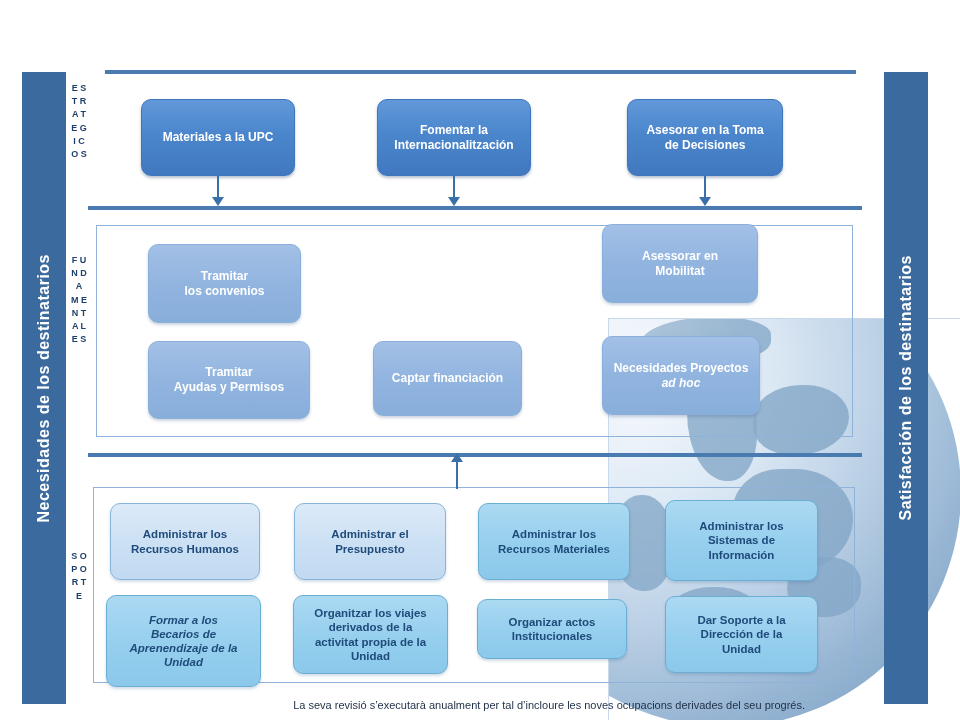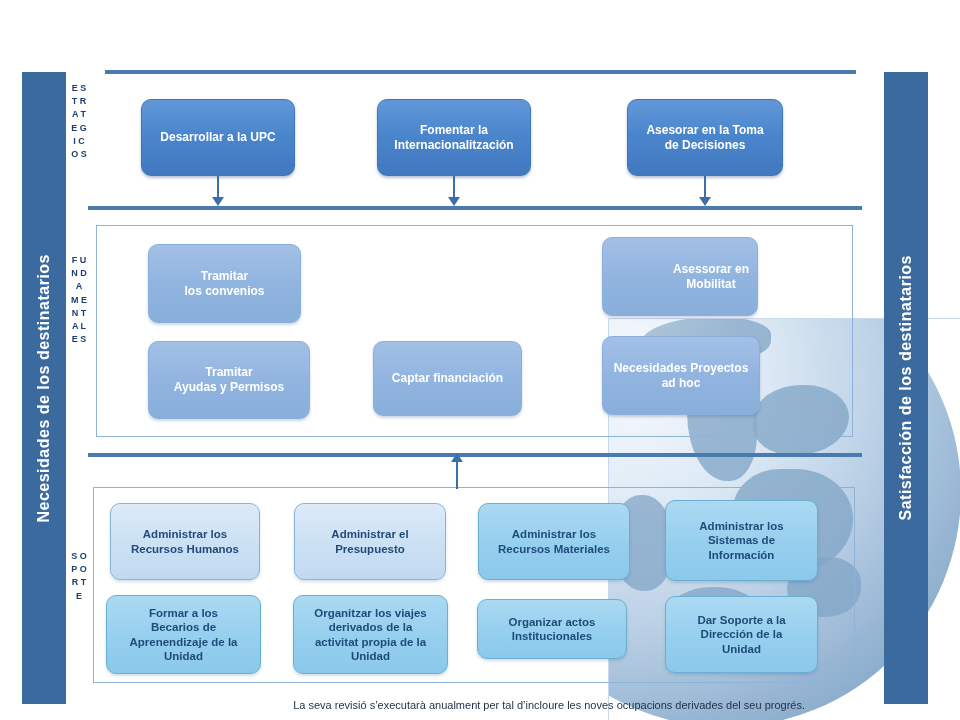--- a/index.html
+++ b/index.html
@@ -125,20 +125,21 @@
     font-weight: bold;
     line-height: 1.22;
   }
   .box .sub {
     display: block;
     font-size: 10px;
     font-weight: normal;
   }
   .box .ital {
     display: block;
+    font-style: italic;
   }
 
   .box-strategic {
     background: linear-gradient(180deg, #6198d8 0%, #4b86cd 45%, #4178bf 100%);
     border: 1px solid #3f76bb;
     color: #ffffff;
     font-size: 12px;
     box-shadow: 0 2px 3px rgba(40,70,110,0.33);
   }
   .box-fundamental {
@@ -234,21 +235,21 @@
   <div class="vlabel" id="vlabel-soporte">S O P O R T E</div>
 
   <div class="divider" id="divider-top"></div>
   <div class="divider" id="divider-mid"></div>
   <div class="divider" id="divider-low"></div>
 
   <div class="frame" id="frame-fundamentales"></div>
   <div class="frame" id="frame-soporte"></div>
 
   <div class="box box-strategic" style="left:141px;top:99px;width:154px;height:77px;">
-    <span>Desarrollar a la UPC</span>
+    <span>Materiales a la UPC</span>
   </div>
   <div class="box box-strategic" style="left:377px;top:99px;width:154px;height:77px;">
     <span>Fomentar la<br>Internacionalitzación</span>
   </div>
   <div class="box box-strategic" style="left:627px;top:99px;width:156px;height:77px;">
     <span>Asesorar en la Toma<br>de Decisiones</span>
   </div>
 
   <div class="arrow-down" style="left:210px;top:176px;height:32px;">
     <div class="shaft" style="top:0;height:23px;"></div>
@@ -259,21 +260,21 @@
       <div class="head" style="top:21px;"></div>
   </div>
   <div class="arrow-down" style="left:697px;top:176px;height:32px;">
     <div class="shaft" style="top:0;height:23px;"></div>
       <div class="head" style="top:21px;"></div>
   </div>
 
   <div class="box box-fundamental" style="left:148px;top:244px;width:153px;height:79px;">
     <span>Tramitar<br>los convenios</span>
   </div>
-  <div class="box box-fundamental" style="left:602px;top:237px;width:156px;height:79px;justify-content:flex-end;">
+  <div class="box box-fundamental" style="left:602px;top:224px;width:156px;height:79px;">
     <span>Asessorar en<br>Mobilitat</span>
   </div>
 
   <div class="box box-fundamental" style="left:148px;top:341px;width:162px;height:78px;">
     <span>Tramitar<br>Ayudas y Permisos</span>
   </div>
   <div class="box box-fundamental" style="left:373px;top:341px;width:149px;height:75px;">
     <span>Captar financiación</span>
   </div>
   <div class="box box-fundamental" style="left:602px;top:336px;width:158px;height:79px;">
@@ -294,21 +295,21 @@
   <div class="box box-support-pale" style="left:294px;top:503px;width:152px;height:77px;">
     <span>Administrar el<br>Presupuesto</span>
   </div>
   <div class="box box-support-mid" style="left:478px;top:503px;width:152px;height:77px;">
     <span>Administrar los<br>Recursos Materiales</span>
   </div>
   <div class="box box-support-mid" style="left:665px;top:500px;width:153px;height:81px;">
     <span>Administrar los<br>Sistemas de<br>Información</span>
   </div>
 
-  <div class="box box-support-mid" style="left:106px;top:595px;width:155px;height:79px;">
+  <div class="box box-support-mid" style="left:106px;top:595px;width:155px;height:92px;font-style:italic;">
     <span>Formar a los<br>Becarios de<br>Aprenendizaje de la<br>Unidad</span>
   </div>
   <div class="box box-support-mid" style="left:293px;top:595px;width:155px;height:79px;">
     <span>Organitzar los viajes<br>derivados de la<br>activitat propia de la<br>Unidad</span>
   </div>
   <div class="box box-support-mid" style="left:477px;top:599px;width:150px;height:60px;">
     <span>Organizar actos<br>Institucionales</span>
   </div>
   <div class="box box-support-mid" style="left:665px;top:596px;width:153px;height:77px;">
     <span>Dar Soporte a la<br>Dirección de la<br>Unidad</span>

